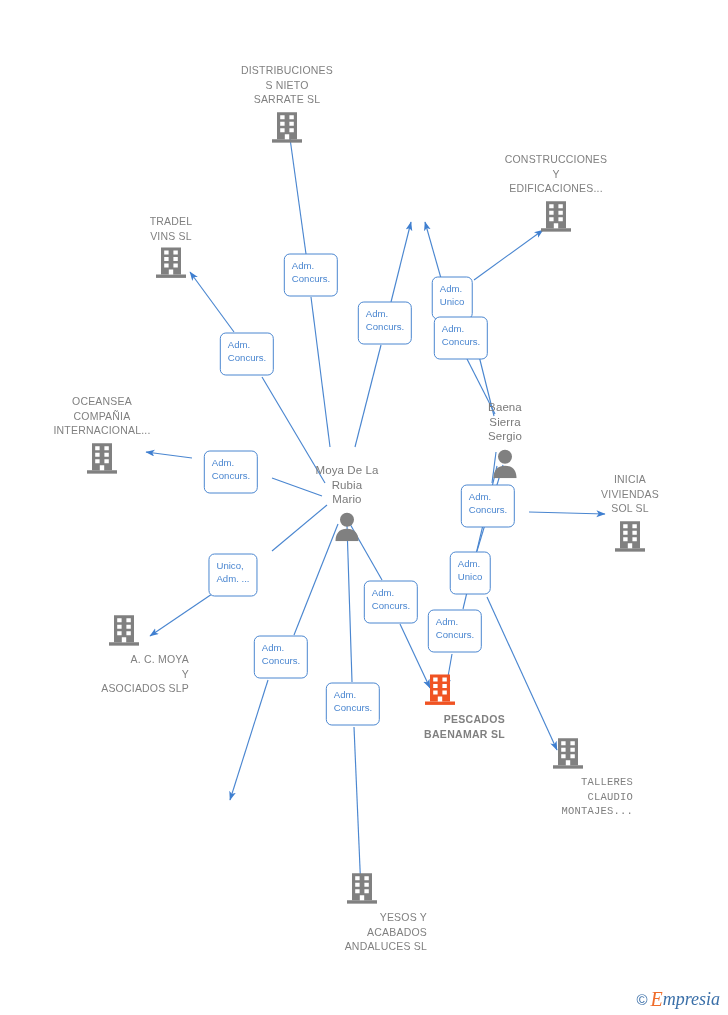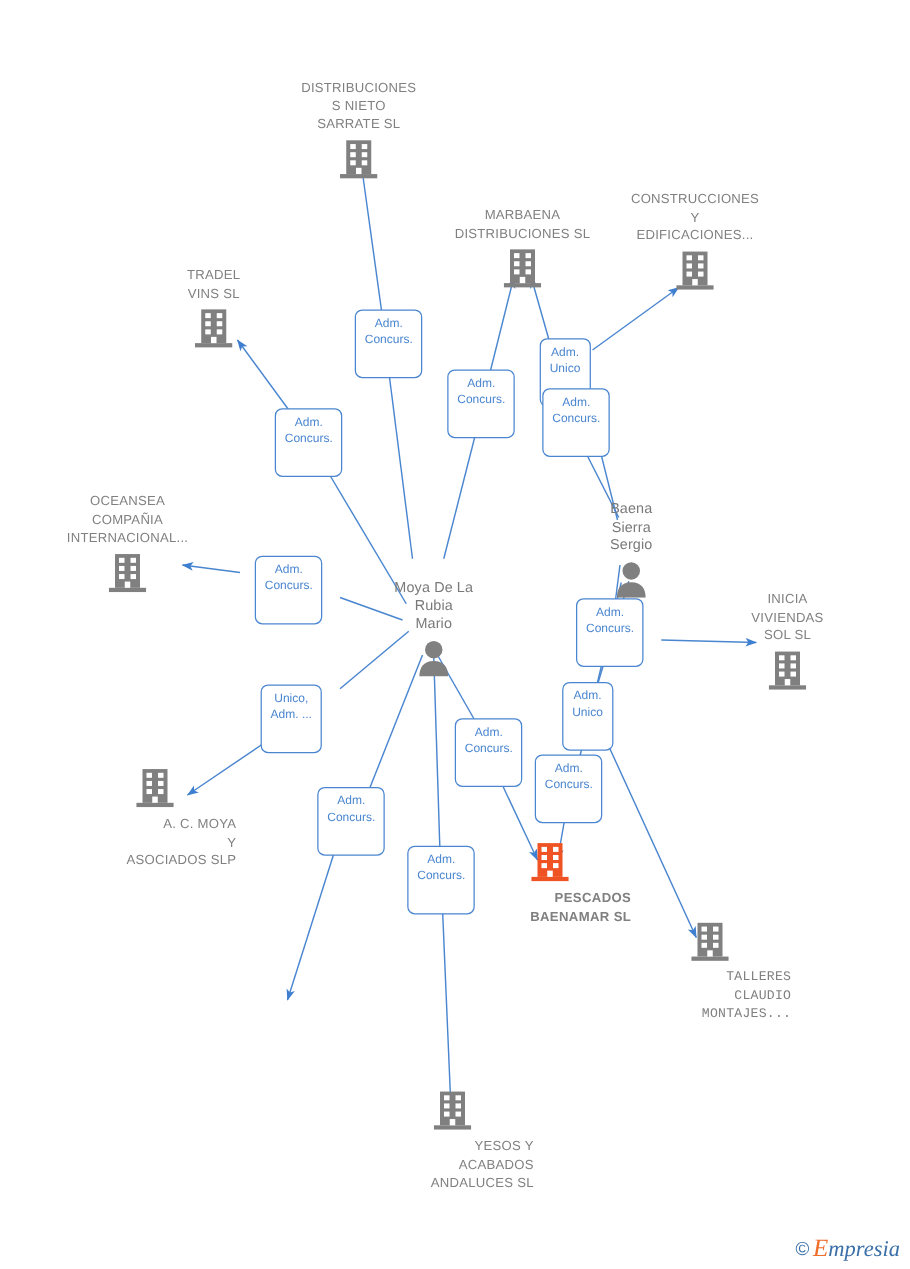--- a/index.html
+++ b/index.html
@@ -62,22 +62,22 @@
 
   .edge-label {
     position: absolute;
     transform: translate(-50%, -50%);
     background: #ffffff;
     border: 1.3px solid #4a86d0;
     border-radius: 6px;
     color: #4a86d0;
     font-size: 9.6px;
     line-height: 13px;
-    text-align: center;
-    padding: 4px 7px 23px 7px;
+    text-align: left;
+    padding: 4px 7px 11px 7px;
     white-space: pre-line;
     box-sizing: border-box;
   }
   .watermark {
     position: absolute;
     right: 8px;
     bottom: 6px;
     display: flex;
     align-items: center;
     gap: 3px;
@@ -170,39 +170,20 @@
           <rect x="8.2" y="10.5" width="4.4" height="4"></rect>
           <rect x="17.4" y="10.5" width="4.4" height="4"></rect>
           <rect x="8.2" y="17" width="4.4" height="4"></rect>
           <rect x="17.4" y="17" width="4.4" height="4"></rect>
           <rect x="12.8" y="23" width="4.4" height="5"></rect>
         </g>
       </svg>
     </span>
   </div>
 
-  <div class="node above" style="left:418px; top:199px;">
-    <div class="node-label company">MARBAENA
-DISTRIBUCIONES SL</div>
-    <span class="icon-wrap">
-      <svg width="30" height="34" viewBox="0 0 30 34">
-        <rect x="5" y="1" width="20" height="27" fill="#808080"></rect>
-        <rect x="0" y="28" width="30" height="3.4" fill="#808080"></rect>
-        <g fill="#ffffff">
-          <rect x="8.2" y="4" width="4.4" height="4"></rect>
-          <rect x="17.4" y="4" width="4.4" height="4"></rect>
-          <rect x="8.2" y="10.5" width="4.4" height="4"></rect>
-          <rect x="17.4" y="10.5" width="4.4" height="4"></rect>
-          <rect x="8.2" y="17" width="4.4" height="4"></rect>
-          <rect x="17.4" y="17" width="4.4" height="4"></rect>
-          <rect x="12.8" y="23" width="4.4" height="5"></rect>
-        </g>
-      </svg>
-    </span>
-  </div>
 
   <div class="node above" style="left:556px; top:193px;">
     <div class="node-label company">CONSTRUCCIONES
 Y
 EDIFICACIONES...</div>
     <span class="icon-wrap">
       <svg width="30" height="34" viewBox="0 0 30 34">
         <rect x="5" y="1" width="20" height="27" fill="#808080"></rect>
         <rect x="0" y="28" width="30" height="3.4" fill="#808080"></rect>
         <g fill="#ffffff">

